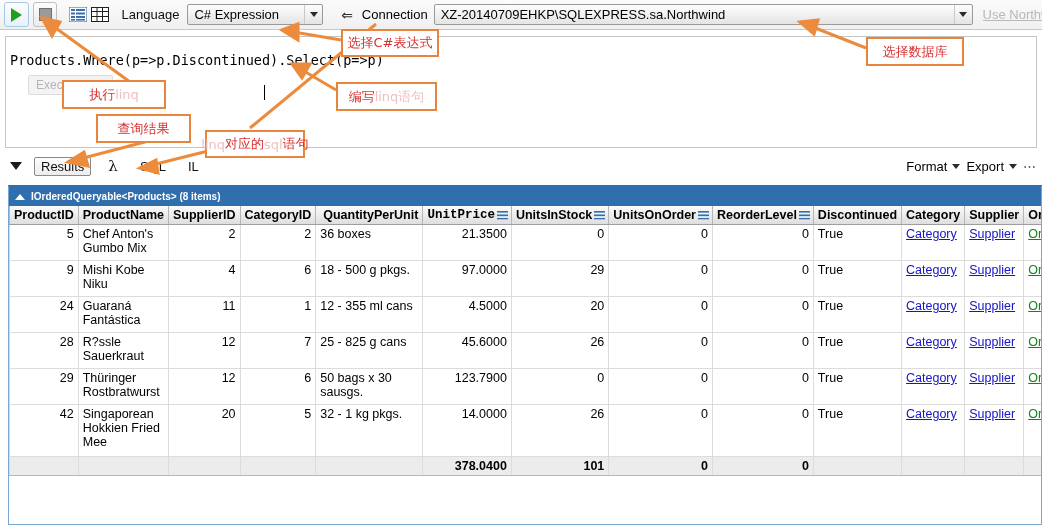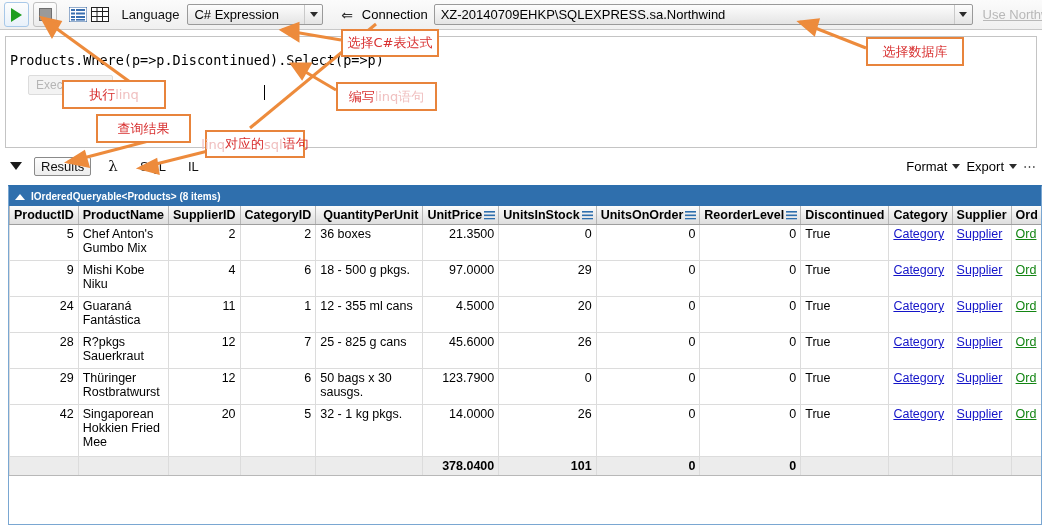--- a/index.html
+++ b/index.html
@@ -208,21 +208,21 @@
   </div>
   <table id="data-table">
     <thead>
         <tr id="thead-row">
           <th style="width: 5px; padding: 0px;"></th>
           <th style="width: 66px; text-align: right;"><span>ProductID</span></th>
           <th style="width: 104px;"><span>ProductName</span></th>
           <th style="width: 76px; text-align: left;"><span>SupplierID</span></th>
           <th style="width: 76px; text-align: right;"><span>CategoryID</span></th>
           <th style="width: 104px; padding-left: 7px;"><span>QuantityPerUnit</span></th>
-          <th class="num" style="width: 76px; text-align: right;"><span>UnitPrice</span><svg class="hamb" width="11" height="9">
+          <th class="num" style="width: 76px; text-align: right; font-family: Liberation Mono, monospace;"><span>UnitPrice</span><svg class="hamb" width="11" height="9">
               <rect x="0" y="0.5" width="11" height="1.6" fill="#2f6fad"></rect>
               <rect x="0" y="4" width="11" height="1.6" fill="#2f6fad"></rect>
               <rect x="0" y="7.5" width="11" height="1.6" fill="#2f6fad"></rect>
             </svg></th>
           <th class="num" style="width: 101px; text-align: right;"><span>UnitsInStock</span><svg class="hamb" width="11" height="9">
               <rect x="0" y="0.5" width="11" height="1.6" fill="#2f6fad"></rect>
               <rect x="0" y="4" width="11" height="1.6" fill="#2f6fad"></rect>
               <rect x="0" y="7.5" width="11" height="1.6" fill="#2f6fad"></rect>
             </svg></th>
           <th class="num" style="width: 101px; text-align: right;"><span>UnitsOnOrder</span><svg class="hamb" width="11" height="9">
@@ -286,21 +286,21 @@
           <td class="r" style="width: 101px;">0</td>
           <td class="r" style="width: 101px;">0</td>
           <td style="width: 80px;">True</td>
           <td class=" lnk" style="width: 66px;"><a href="#">Category</a></td>
           <td class=" lnk" style="width: 62px;"><a href="#">Supplier</a></td>
           <td class=" lnk green" style="width: 30px;"><a href="#">Ord</a></td>
         </tr>
         <tr style="height: 36px;">
           <td class="rowsel" style="padding: 0px;"></td>
           <td class="r" style="width: 66px; padding-left: 42px;">28</td>
-          <td style="width: 104px;">R?pkgs Sauerkraut</td>
+          <td style="width: 104px;">R?ssle Sauerkraut</td>
           <td class="r" style="width: 76px;">12</td>
           <td class="r" style="width: 76px;">7</td>
           <td style="width: 104px;">25 - 825 g cans</td>
           <td class="r" style="width: 76px;">45.6000</td>
           <td class="r" style="width: 101px;">26</td>
           <td class="r" style="width: 101px;">0</td>
           <td class="r" style="width: 101px;">0</td>
           <td style="width: 80px;">True</td>
           <td class=" lnk" style="width: 66px;"><a href="#">Category</a></td>
           <td class=" lnk" style="width: 62px;"><a href="#">Supplier</a></td>

